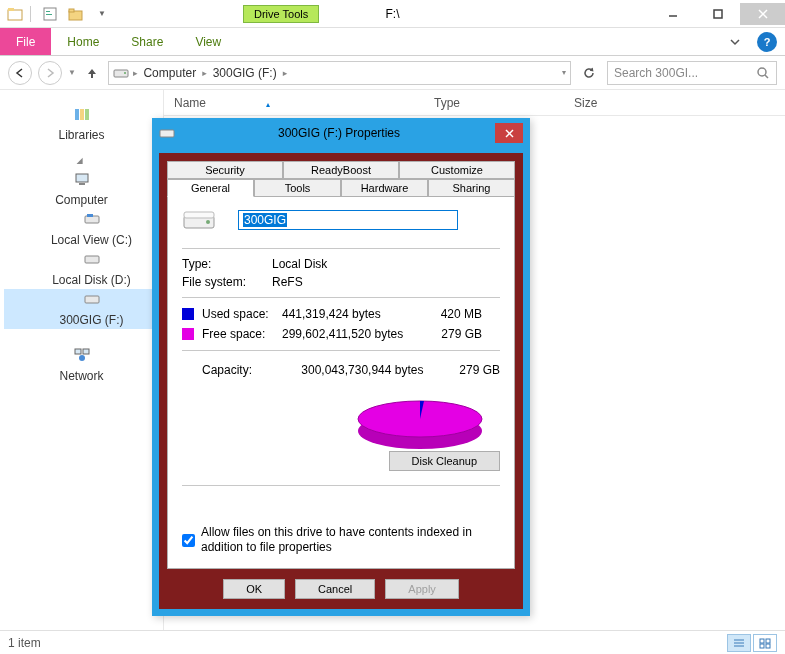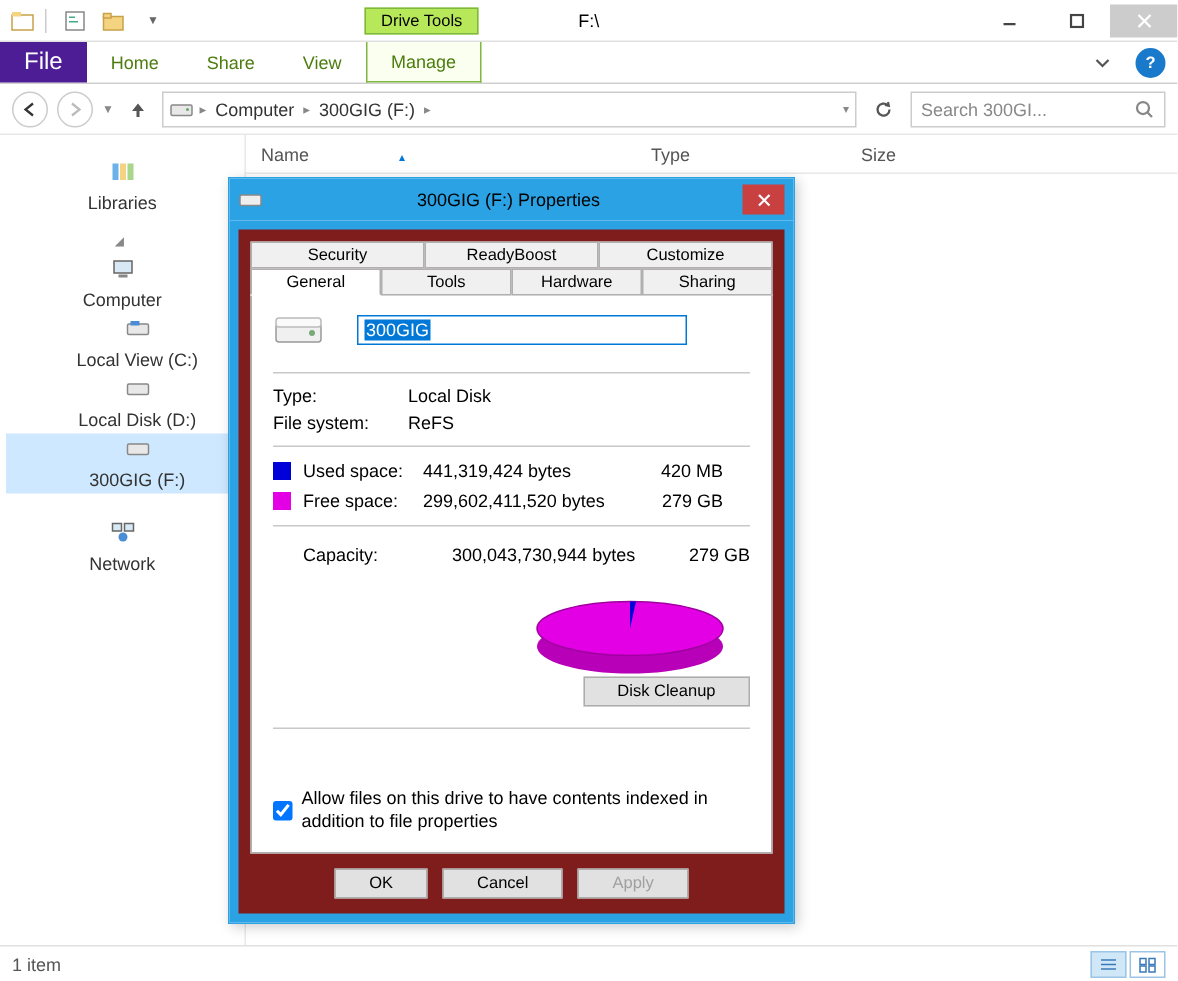--- a/index.html
+++ b/index.html
@@ -10,21 +10,21 @@
 .titlebar .qat-icon { width: 22px; height: 22px; display: flex; align-items: center; justify-content: center; margin-left: 4px; }
 .titlebar .qat-sep { width: 1px; height: 16px; background: #ccc; margin: 0 4px; }
 .titlebar .tool-tab { background: #b6e85a; border: 1px solid #7fb840; padding: 2px 10px; margin-left: 130px; font-size: 11px; }
 .titlebar .title-text { position: absolute; left: 50%; transform: translateX(-50%); font-size: 12px; }
 .titlebar .winbtns { margin-left: auto; display: flex; }
 .titlebar .winbtn { width: 45px; height: 22px; display: flex; align-items: center; justify-content: center; font-family: monospace; }
 .titlebar .winbtn.close { background: #ccc; color: #fff; }
 
 
 .ribbon { height: 28px; display: flex; align-items: stretch; border-bottom: 1px solid #d0d0d0; }
-.ribbon .file-tab { background: #4c1d95; color: #fff; padding: 0 16px; display: flex; align-items: center; font-size: 16px; }
+.ribbon .file-tab { background: #ec4899; color: #fff; padding: 0 16px; display: flex; align-items: center; font-size: 12px; }
 .ribbon .rtab { padding: 0 16px; display: flex; align-items: center; color: #4d7c0f; }
 .ribbon .rtab.manage { border: 1px solid #7fb840; border-top: none; background: #fafff0; }
 .ribbon .spacer { flex: 1; }
 .ribbon .help { width: 20px; height: 20px; border-radius: 50%; background: #1979ca; color: #fff; display: flex; align-items: center; justify-content: center; margin: 4px 8px; font-size: 11px; font-weight: bold; }
 .ribbon .chev { margin-right: 8px; display:flex; align-items:center; }
 
 
 .addr-row { height: 34px; display: flex; align-items: center; padding: 4px 8px; gap: 6px; border-bottom: 1px solid #e8e8e8; }
 .navbtn { width: 24px; height: 24px; border: 1px solid #ccc; border-radius: 50%; display: flex; align-items: center; justify-content: center; color: #888; }
 .navbtn.enabled { color: #333; }
@@ -157,21 +157,20 @@
         </svg>
       </div>
   </div>
 </div>
 
 <div class="ribbon">
   <div class="file-tab">File</div>
   <div class="rtab">Home</div>
   <div class="rtab">Share</div>
   <div class="rtab">View</div>
-  <div class="rtab manage">Manage</div>
   <div class="spacer"></div>
   <div class="chev">
       <svg width="12" height="12">
         <path d="M2 4 L6 8 L10 4" fill="none" stroke="#555" stroke-width="1.5"></path>
       </svg>
     </div>
   <div class="help">?</div>
 </div>
 
 <div class="addr-row">

